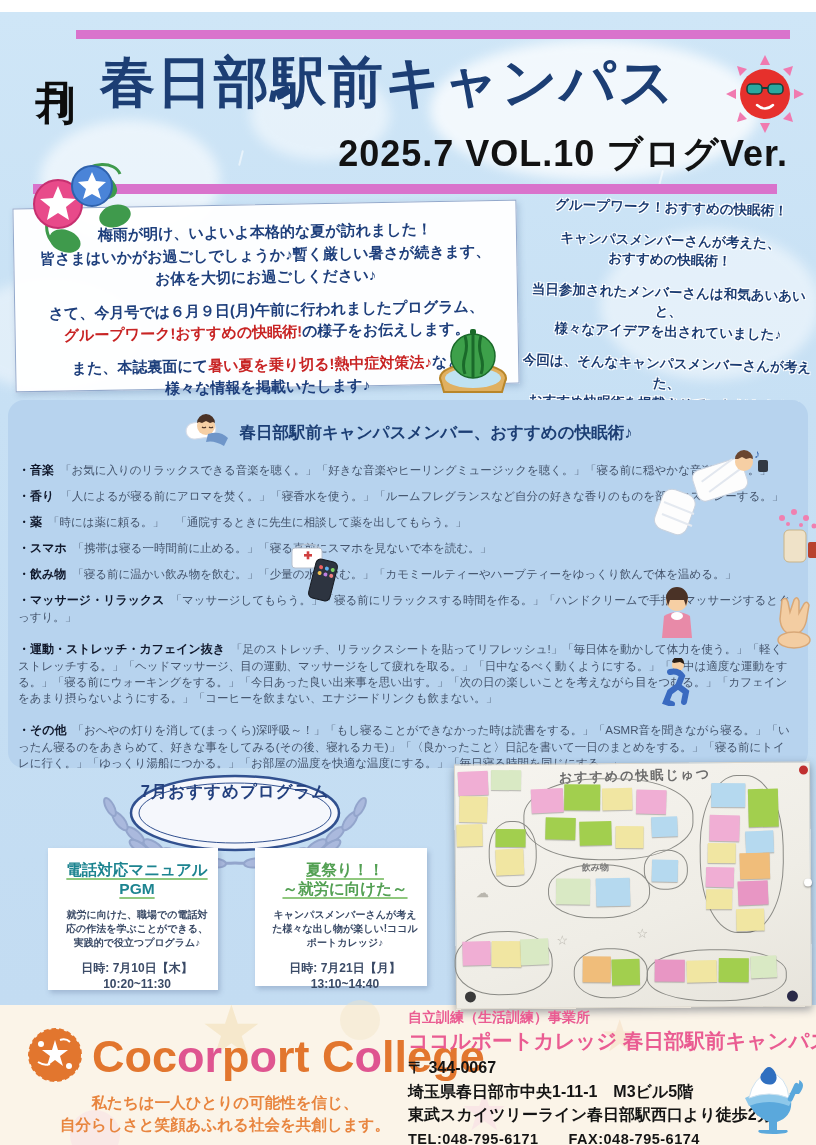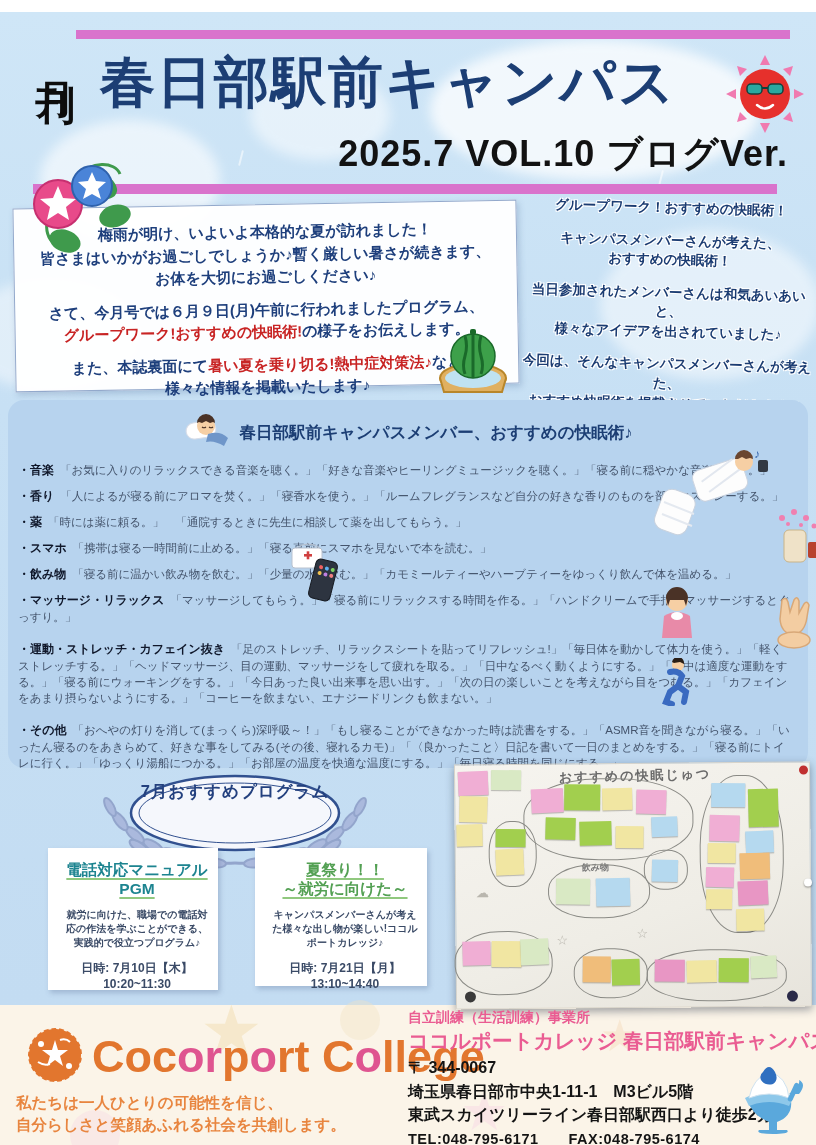--- a/index.html
+++ b/index.html
@@ -75,21 +75,21 @@
     font-size:13px; color:#6a6a6a; font-weight:bold; letter-spacing:2px; transform:rotate(-1deg); }
   .board-label { position:absolute; font-size:9px; color:#777; font-weight:bold; }
   .note { position:absolute; box-shadow:0 1px 1px rgba(0,0,0,.25); }
   .region { position:absolute; border:1px solid #8a8a85; border-radius:45%; }
   .pin { position:absolute; border-radius:50%; }
   .doodle { position:absolute; color:#b9b6ae; font-size:13px; }
 
   
   .logo-row { position:absolute; left:26px; top:1026px; display:flex; align-items:center; gap:8px; }
   .logo-text { font-size:45px; font-weight:bold; letter-spacing:0px; white-space:nowrap; }
-  .tagline { position:absolute; left:16px; top:1092px; width:390px; 
+  .tagline { position:absolute; left:30px; top:1092px; width:390px; text-align:center;
     font-size:15.5px; font-weight:bold; color:#e8853f; line-height:1.45; }
   .contact { position:absolute; left:408px; top:1008px; line-height:1.3; }
   .c-type { font-size:14px; font-weight:bold; color:#ea5c92; }
   .c-name { font-size:20.5px; font-weight:bold; color:#ea5c92; margin-top:2px; white-space:nowrap; }
   .c-black { font-size:16px; font-weight:bold; color:#141414; margin-top:3px; white-space:nowrap; }
   .c-tel { font-size:14.5px; font-weight:bold; color:#141414; margin-top:4px; letter-spacing:.5px; }
   .shaved-ice { position:absolute; left:733px; top:1060px; }
 </style>
 </head>
 <body>

